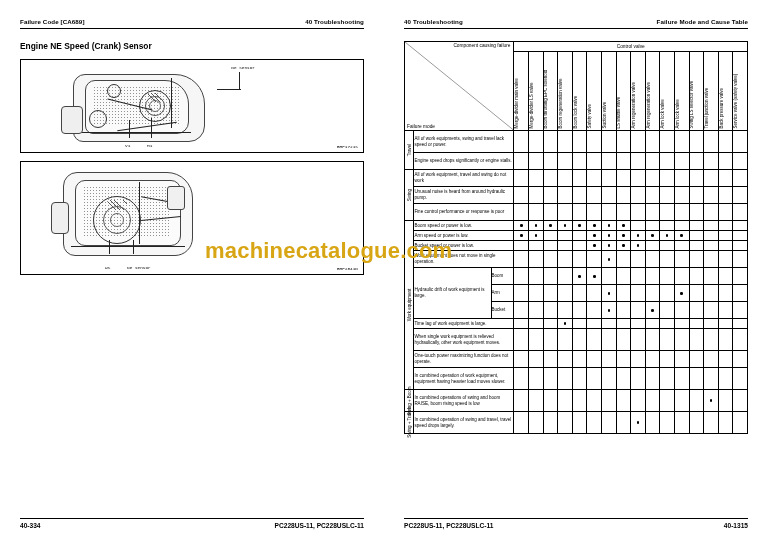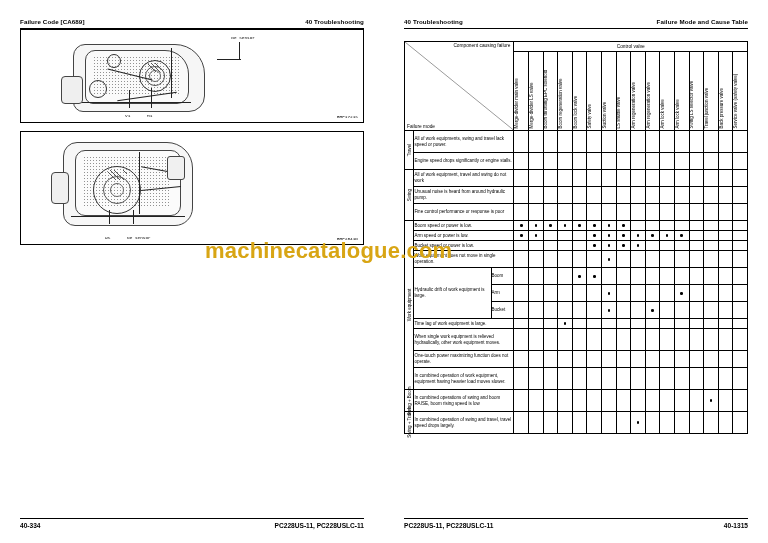--- a/index.html
+++ b/index.html
@@ -205,20 +205,21 @@
 </head>
 <body>
 
 <div class="page page-left">
 
   <div class="hdr">
     <span>Failure Code [CA689]</span>
     <span>40 Troubleshooting</span>
   </div>
 
+  <div class="section-title">Engine NE Speed (Crank) Sensor</div>
 
   <div class="fig fig1">
     <div class="fig-label" style="right:108px; top:5px;">Ne Sensor</div>
     <div class="ln" style="left:218px; top:12px; width:0.7px; height:18px;"></div>
     <div class="ln" style="left:196px; top:29px; width:24px; height:0.7px;"></div>
 
     <div class="blob" style="left:52px; top:14px; width:130px; height:66px; border-radius:12px 30px 16px 10px; background:#f6f6f6;"></div>
     <div class="blob" style="left:64px; top:20px; width:102px; height:52px; border-radius:10px 24px 12px 8px; background:#fafafa;"></div>
     <div class="dots" style="left:72px; top:26px; width:86px; height:40px;"></div>
     <div class="circ" style="left:118px; top:30px; width:30px; height:30px;"></div>

